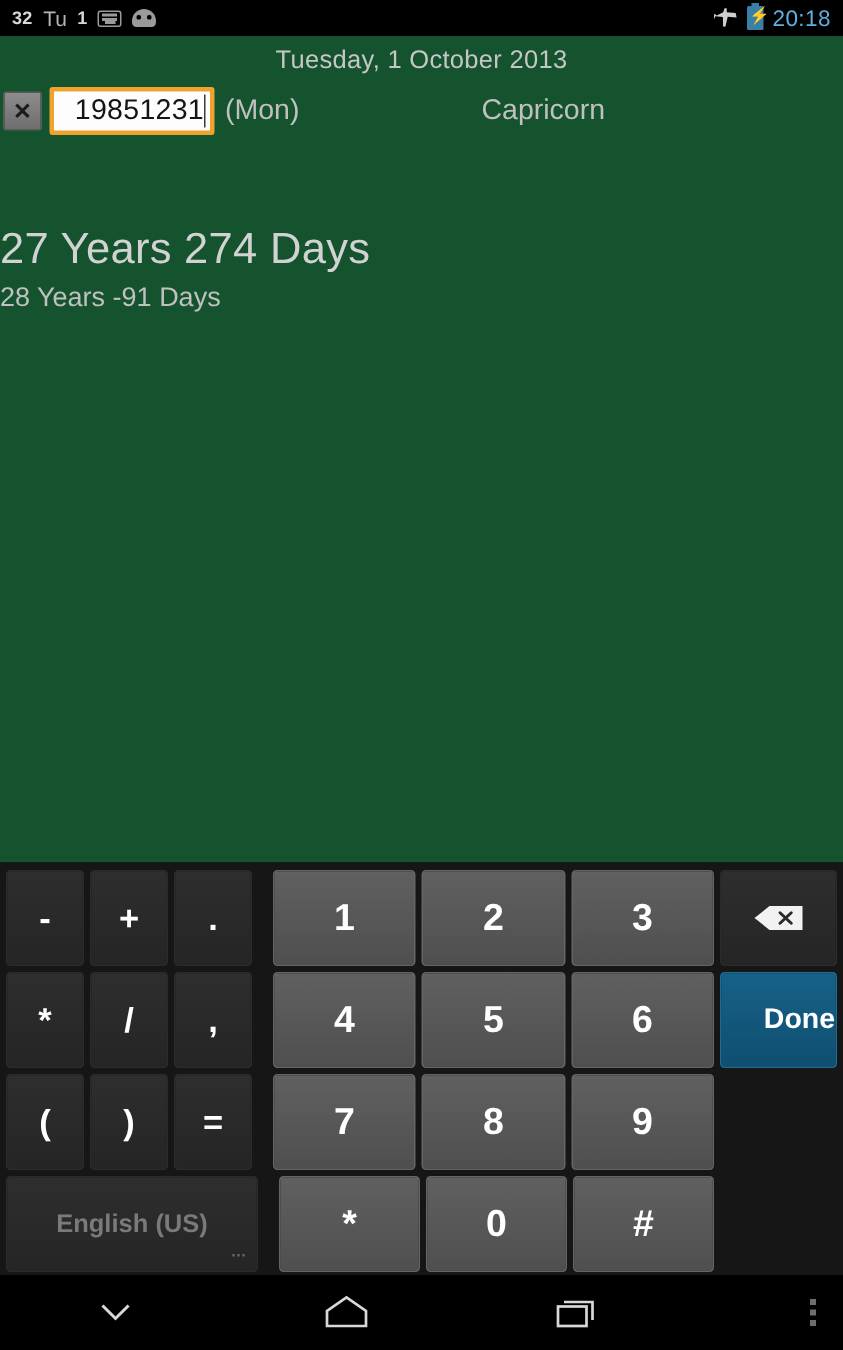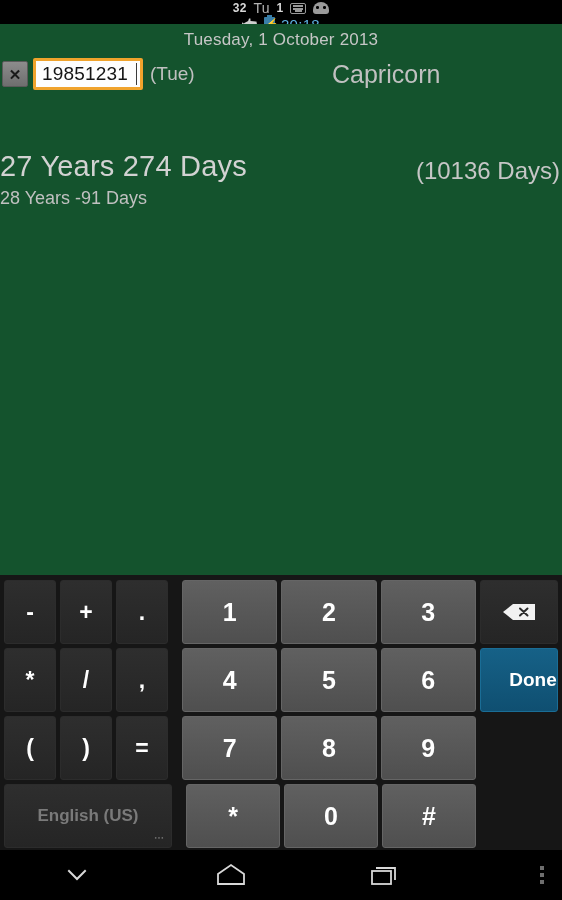--- a/index.html
+++ b/index.html
@@ -22,21 +22,20 @@
   
   .statusbar {
     position: absolute;
     top: 0; left: 0;
     width: 562px;
     height: 24px;
     background: #000000;
     display: flex;
     align-items: center;
     padding: 0 8px;
-    flex-direction: column;
   }
   .sb-left {
     display: flex;
     align-items: center;
     gap: 7px;
     flex: 1;
   }
   .sb-right {
     display: flex;
     align-items: center;
@@ -173,38 +172,39 @@
     height: 32px;
     background: #fdfdfd;
     border: 3px solid #f0a32c;
     border-radius: 2px;
     color: #141414;
     font-family: "Liberation Sans", sans-serif;
     font-size: 19px;
     padding: 0 4px 0 6px;
     outline: none;
     letter-spacing: 0.2px;
+    text-align: right;
   }
   .caret {
     width: 1px;
     height: 22px;
     background: #3b3b3b;
     margin-left: -7px;
     z-index: 5;
   }
   .weekday {
     margin-left: 13px;
     color: #c0c0c0;
     font-size: 19px;
   }
   .zodiac {
     position: absolute;
-    left: 332px;
+    left: 321px;
     color: #c0c0c0;
-    font-size: 25px;
+    font-size: 19px;
   }
 
   .age-primary {
     position: absolute;
     top: 94px; left: 0;
     color: #d2d2d2;
     font-size: 29px;
     letter-spacing: 0.2px;
     margin-top: 32px;
   }
@@ -354,26 +354,25 @@
   </div>
 
   <div class="app">
 
     <div class="date-header">Tuesday, 1 October 2013</div>
 
     <div class="input-row">
       <div class="clear-btn">✕</div>
       <input class="date-input" type="text" value="19851231" style="">
       <span class="caret"></span>
-      <span class="weekday">(Tue)</span>
+      <span class="weekday">(Mon)</span>
       <span class="zodiac">Capricorn</span>
     </div>
 
     <div class="age-primary">27 Years 274 Days</div>
-    <div class="age-days">(10136 Days)</div>
     <div class="age-secondary">28 Years -91 Days</div>
 
   </div>
 
   <div class="keyboard">
 
     <div class="kb-row">
       <div class="key key-sym">-</div>
       <div class="key key-sym">+</div>
       <div class="key key-sym">.</div>

